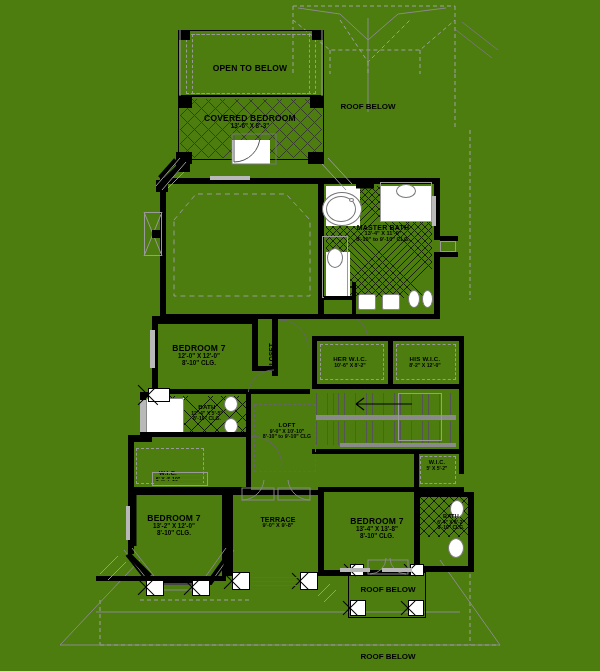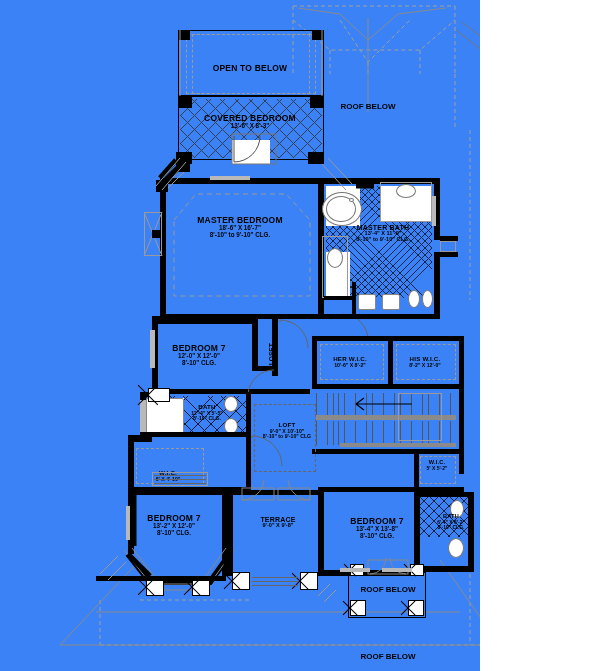--- a/index.html
+++ b/index.html
@@ -1,17 +1,17 @@
 <!DOCTYPE html>
 <html><head>
 <meta charset="utf-8">
 <style>
   html,body{margin:0;padding:0;background:#ffffff;}
   body{width:600px;height:671px;font-family:"Liberation Sans",sans-serif;}
-  #plan{position:relative;width:480px;height:671px;background:#3b82f6;overflow:hidden;}
+  #plan{position:relative;width:600px;height:671px;background:#4d7c0f;overflow:hidden;}
 
   
   .wall{position:absolute;background:#000;}
   .gray{position:absolute;background:#8a8a8a;}
   .ltgray{position:absolute;background:#b9b9b9;}
   .box{position:absolute;border:1px solid #000;box-sizing:border-box;background:transparent;}
   .boxg{position:absolute;border:1px solid #9a9a9a;box-sizing:border-box;background:transparent;}
   .dash{position:absolute;border:1px dashed #9a9a9a;box-sizing:border-box;}
   .dashdk{position:absolute;border:1px dashed #666;box-sizing:border-box;}
   .post{position:absolute;background:#000;}
@@ -146,25 +146,20 @@
     <path d="M14 32 L34 12" stroke="#999" stroke-width="1" fill="none"></path>
   </svg>
   <div class="post" style="left:176px;top:160px;width:14px;height:12px;"></div>
   <div class="post" style="left:156px;top:180px;width:12px;height:12px;"></div>
 
   <div class="wall" style="left:318px;top:178px;width:6px;height:140px;"></div>
 
   <svg class="dsvg" style="left:166px;top:184px;width:156px;height:130px;">
     <path d="M8 36 L30 10 L120 10 L144 36 L144 112 L8 112 Z" stroke="#9a9a9a" stroke-width="1" stroke-dasharray="5,4" fill="none"></path>
   </svg>
-  <div class="lbl" style="left:240px;top:216px;">
-    <span class="nm">MASTER BEDROOM</span>
-    <span class="dim">18'-6" X 16'-7"</span>
-    <span class="clg">8'-10" to 9'-10" CLG.</span>
-  </div>
 
   <div class="boxg" style="left:144px;top:212px;width:18px;height:44px;"></div>
   <svg class="dsvg" style="left:144px;top:212px;width:18px;height:44px;">
     <path d="M0 0 L18 44 M18 0 L0 44" stroke="#999" stroke-width="1" fill="none"></path>
   </svg>
   <div class="wall" style="left:152px;top:230px;width:8px;height:8px;"></div>
 
   <div class="wall" style="left:324px;top:178px;width:116px;height:6px;"></div>
   <div class="wall" style="left:434px;top:178px;width:6px;height:62px;"></div>
   <div class="wall" style="left:434px;top:252px;width:6px;height:66px;"></div>

